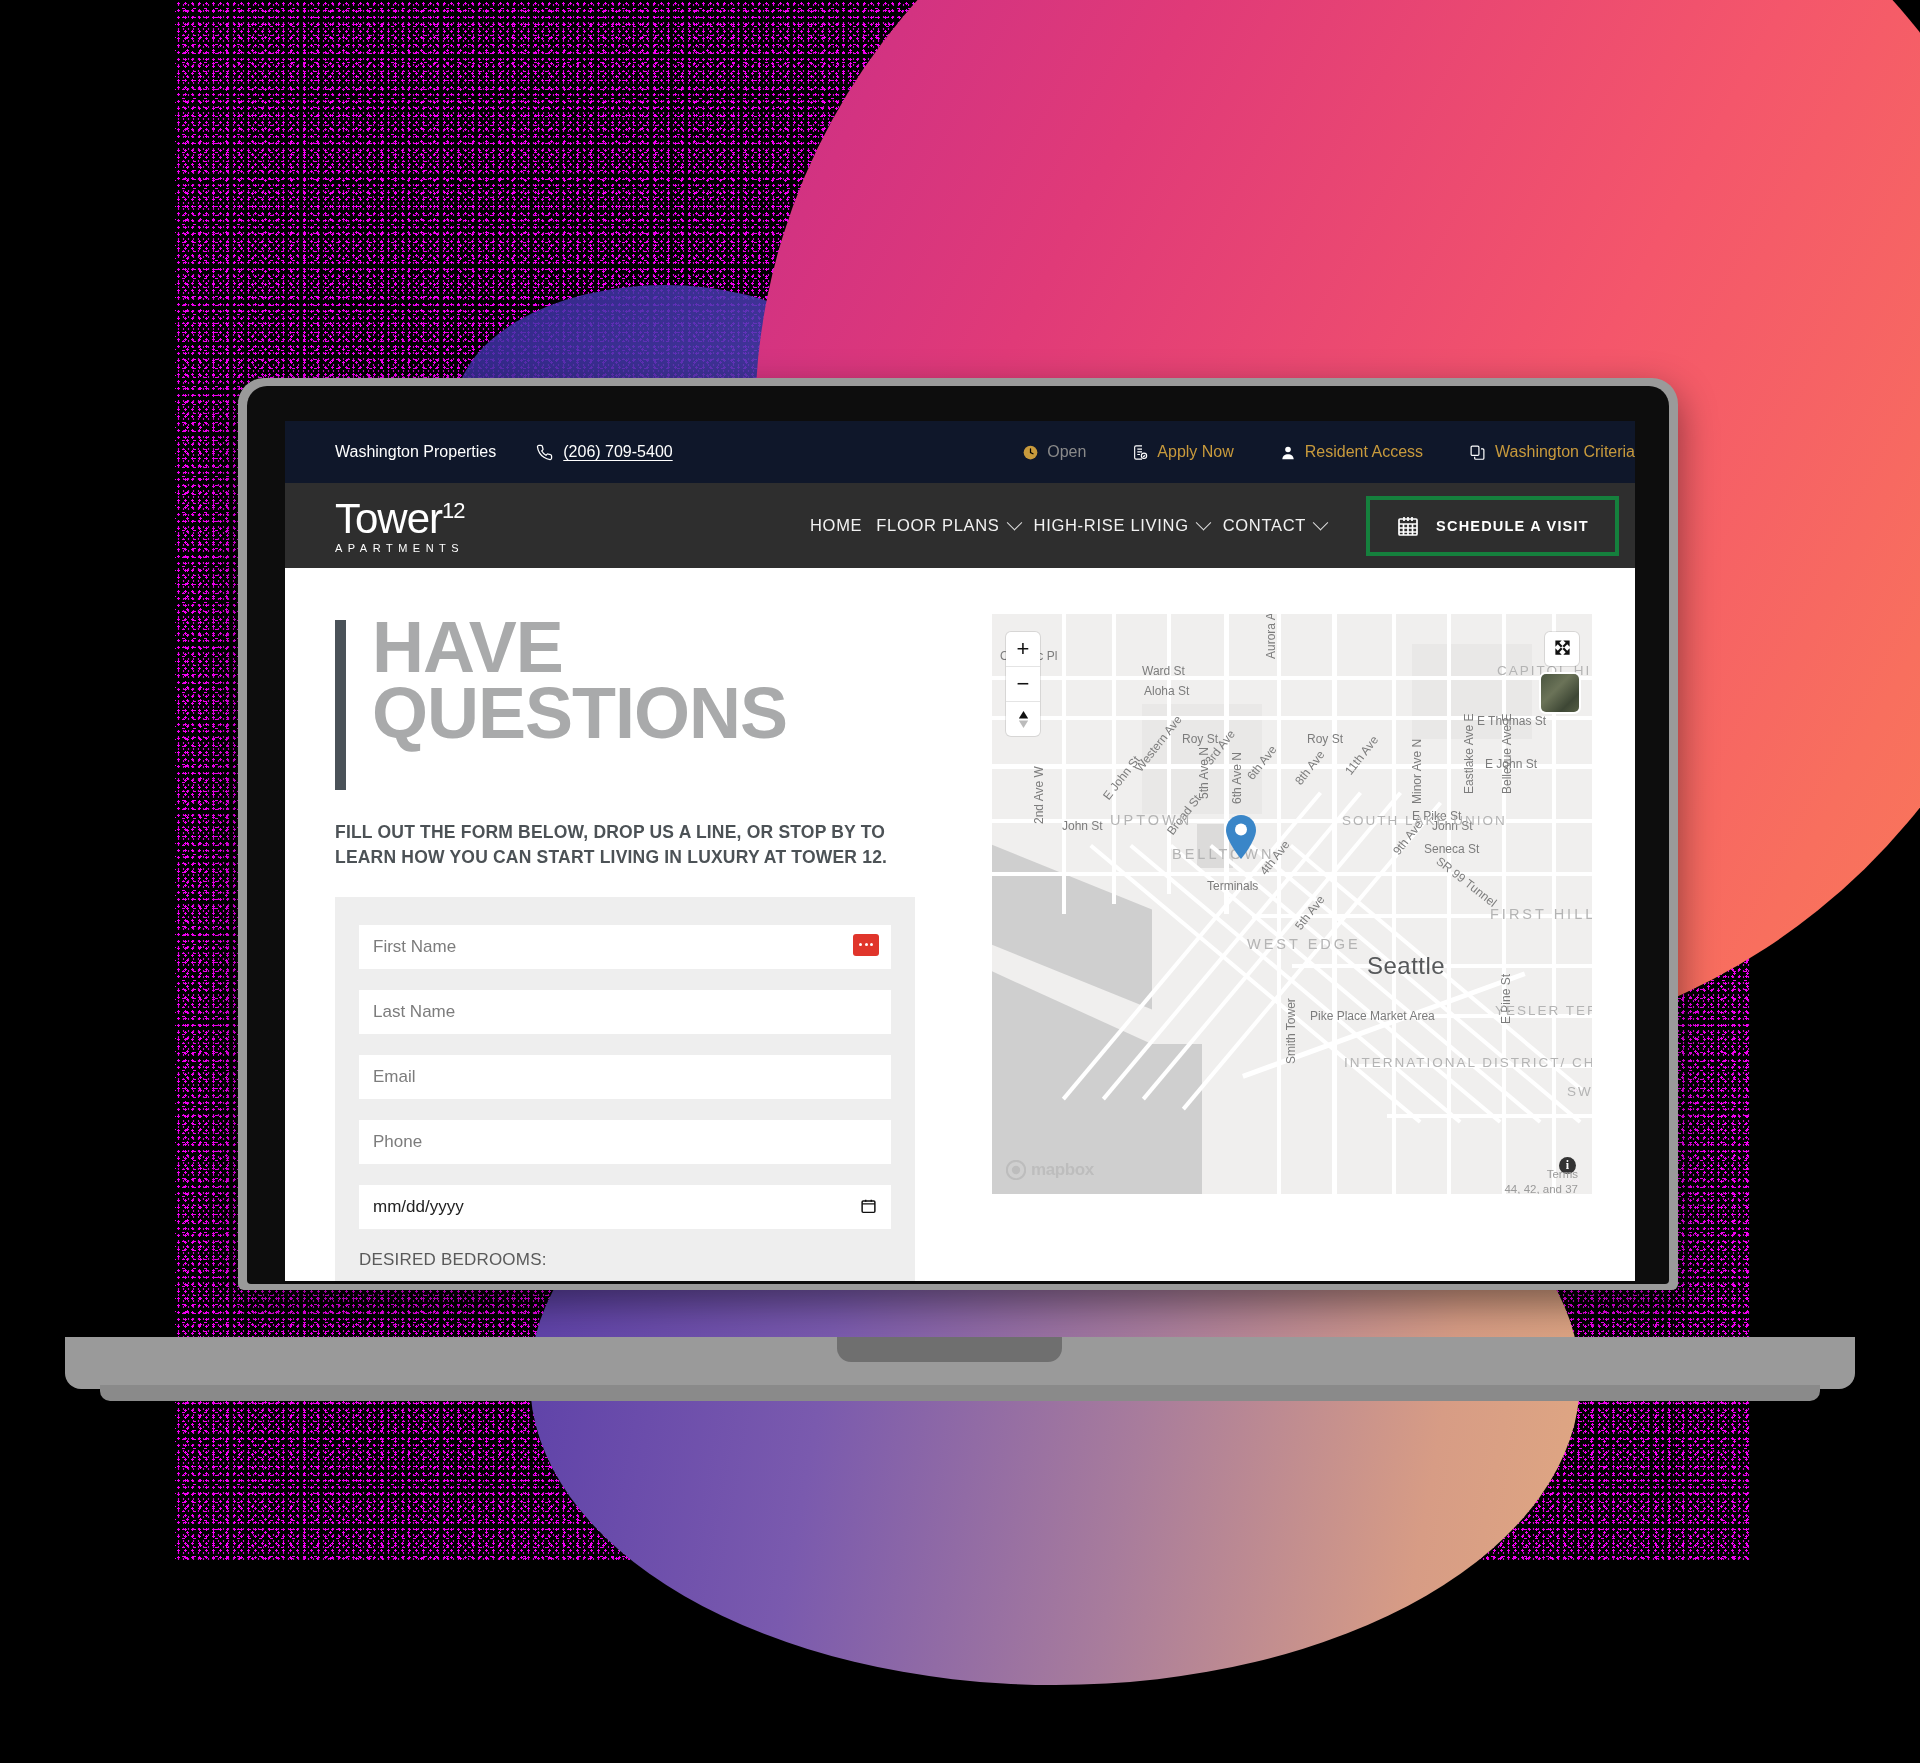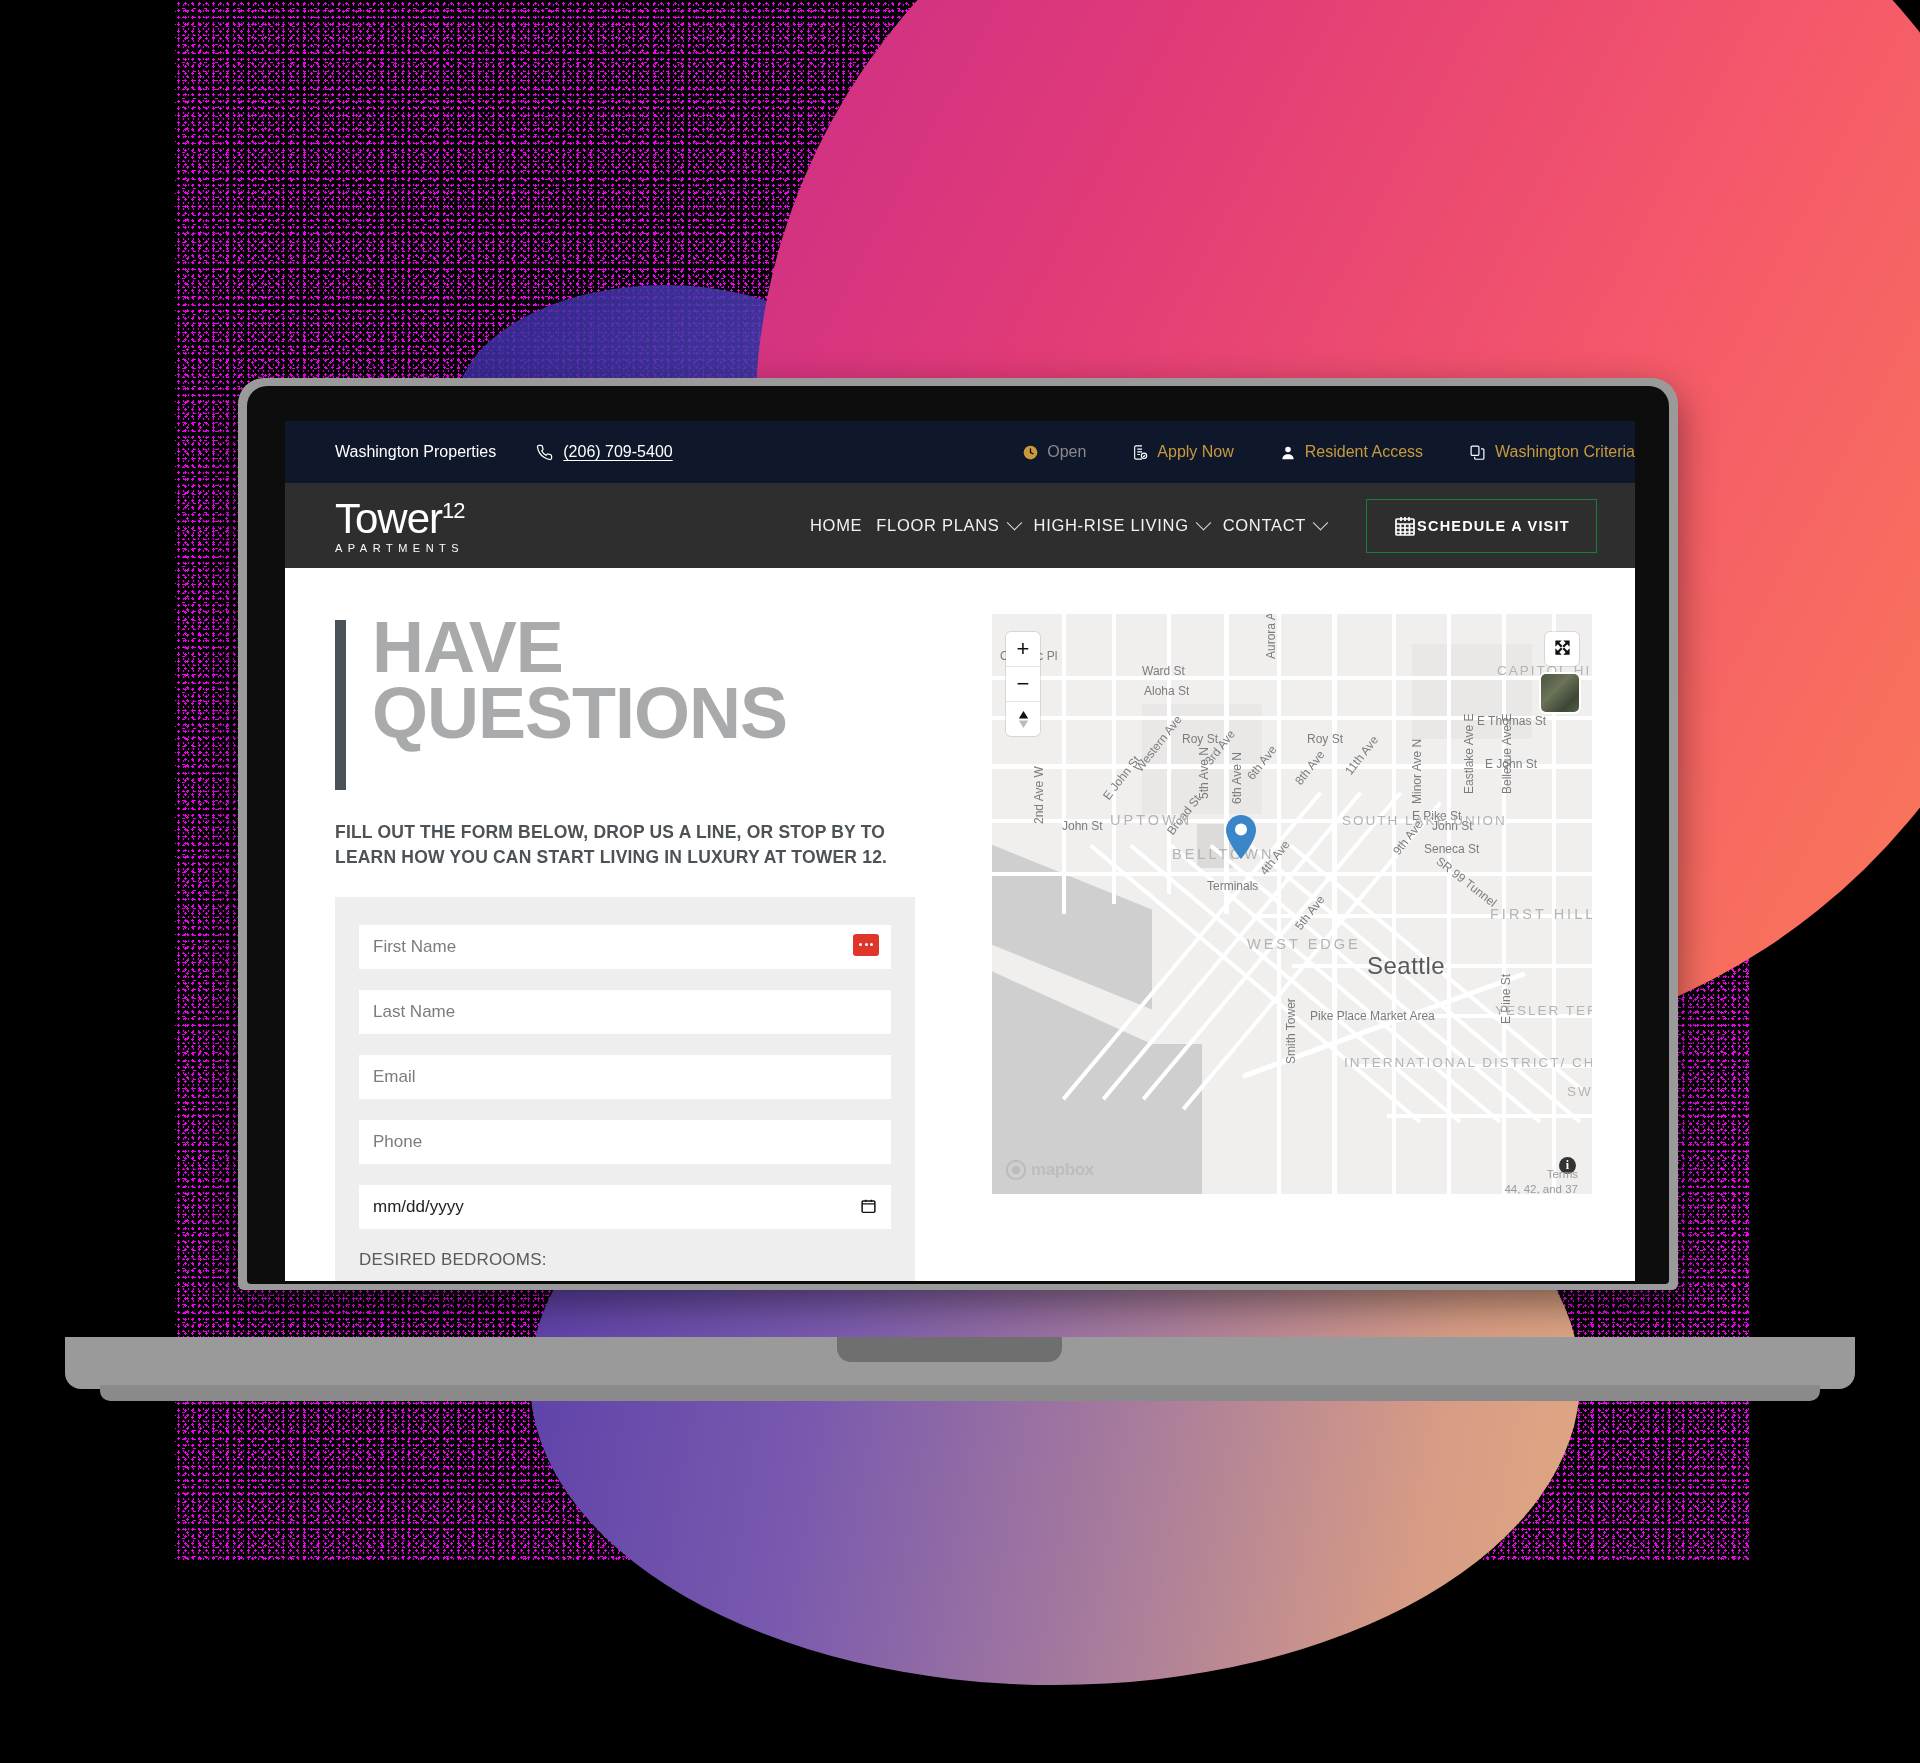--- a/index.html
+++ b/index.html
@@ -88,21 +88,21 @@
   #logo .lt sup{font-size:22px;vertical-align:super;}
   #logo .sub{font-size:11px;letter-spacing:5.5px;margin-top:2px;}
   #menu{display:flex;align-items:center;gap:14px;margin-left:300px;}
   #menu .mi{
     color:#f2f2f2;font-size:16.5px;letter-spacing:.7px;
     display:flex;align-items:center;gap:9px;white-space:nowrap;
   }
   .caret{display:inline-block;width:10px;height:10px;border-right:1.6px solid #ddd;border-bottom:1.6px solid #ddd;transform:rotate(45deg) translate(-2px,-2px);}
   #navbtns{display:flex;align-items:center;gap:16px;margin-left:40px;}
   .navbtn{
-    border:1px solid #15803d;height:52px;display:flex;align-items:center;
+    border:4px solid #15803d;height:52px;display:flex;align-items:center;gap:16px;
     padding:0 26px;color:#fff;font-size:14.5px;font-weight:bold;letter-spacing:1.2px;white-space:nowrap;
   }
   
   #content{display:flex;padding:46px 0 0 0;background:#fff;height:640px;}
   #left{width:595px;padding-left:50px;}
   #heading{display:flex;gap:26px;}
   #hbar{width:11px;background:#4a5258;flex:none;margin-top:6px;height:170px;}
   #htext{font-size:72px;line-height:.92;font-weight:bold;color:#a9aaab;letter-spacing:-1px;}
   #intro{
     margin-top:30px;font-size:17.5px;line-height:1.45;font-weight:bold;

